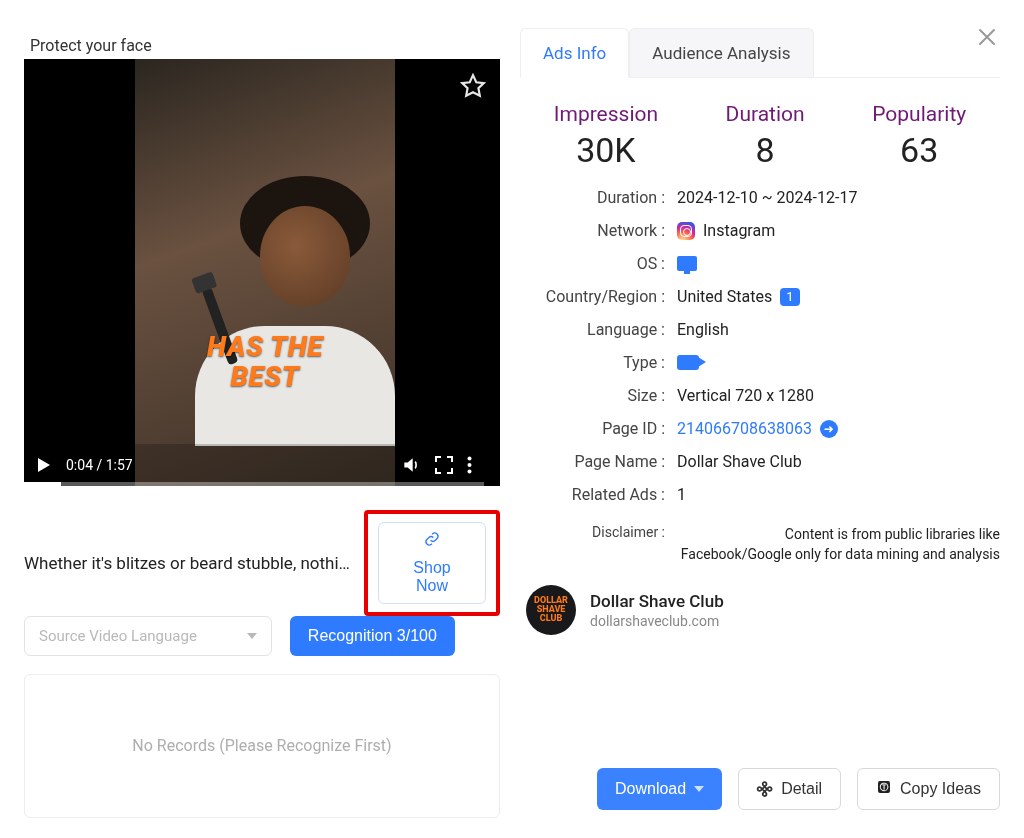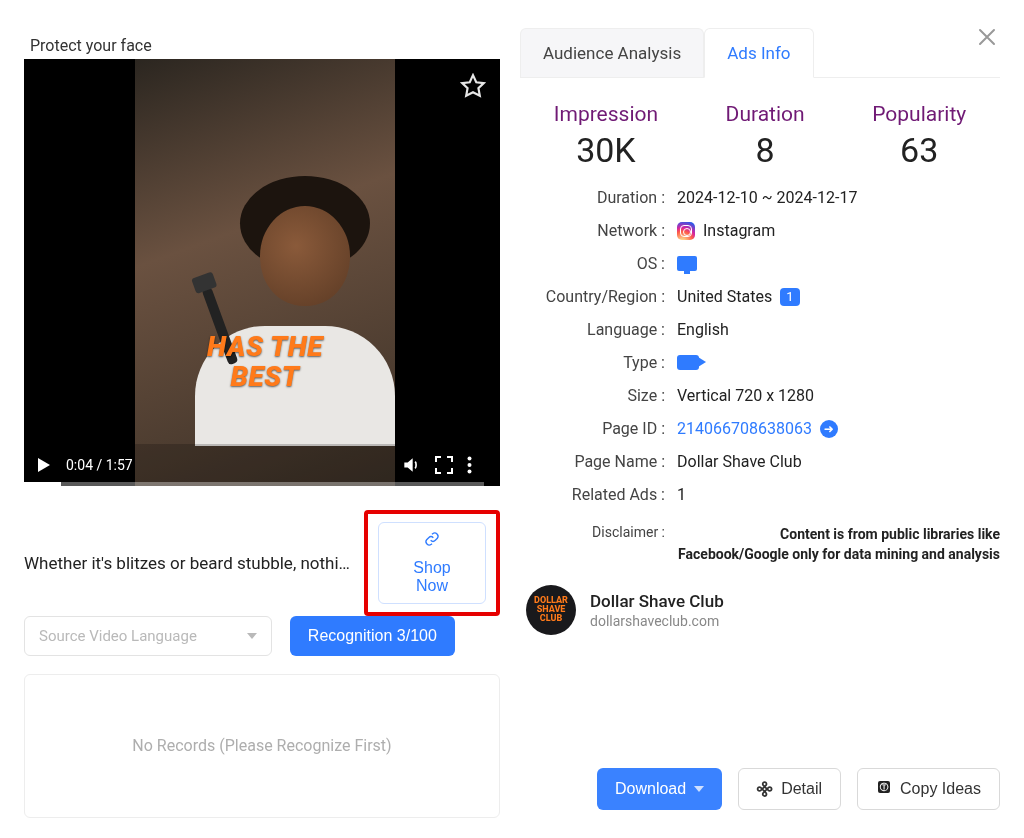--- a/index.html
+++ b/index.html
@@ -148,21 +148,21 @@
   .ig-icon::before{content:"";position:absolute;top:6px;left:6px;width:6px;height:6px;border:1.5px solid #fff;border-radius:50%;}
   .monitor-icon{width:20px;height:15px;background:#2f7bff;border-radius:2px;position:relative;}
   .monitor-icon::after{content:"";position:absolute;left:7px;top:15px;width:6px;height:3px;background:#2f7bff;}
   .badge{background:#2f7bff;color:#fff;border-radius:4px;padding:0 6px;font-size:13px;line-height:18px;}
   .vid-icon{width:22px;height:15px;background:#2f7bff;border-radius:3px;position:relative;}
   .vid-icon::after{content:"";position:absolute;right:-7px;top:2px;border-left:8px solid #2f7bff;border-top:5px solid transparent;border-bottom:5px solid transparent;}
   .pid{color:#2f7bff;cursor:pointer;}
   .goto{width:18px;height:18px;border-radius:50%;background:#2f7bff;display:flex;align-items:center;justify-content:center;color:#fff;font-size:12px;cursor:pointer;}
   .disclaimer-row{display:flex;gap:12px;font-size:14px;color:#9a9a9a;margin-top:20px;}
   .disclaimer-row .dlabel{width:145px;text-align:right;}
-  .disclaimer-row .dval{flex:1;text-align:right;line-height:1.45;font-weight:bold;}
+  .disclaimer-row .dval{flex:1;text-align:right;line-height:1.45;}
   .advertiser{display:flex;gap:14px;align-items:center;margin-top:20px;padding:0 6px;}
   .avatar{width:50px;height:50px;border-radius:50%;background:#19191c;display:flex;align-items:center;justify-content:center;text-align:center;color:#ff7a1a;font-size:9px;font-weight:800;line-height:1;}
   .adv-name{font-size:17px;color:#222;font-weight:500;}
   .adv-url{font-size:14px;color:#888;margin-top:2px;}
   .footer-btns{position:absolute;right:24px;bottom:28px;display:flex;gap:16px;}
   .btn{border-radius:6px;padding:10px 18px;font-size:16px;display:flex;align-items:center;gap:8px;cursor:pointer;}
   .btn.primary{background:#3a82ff;color:#fff;border:none;}
   .btn.outline{background:#fff;border:1px solid #d9d9d9;color:#333;}
   .chev-down{width:0;height:0;border-left:5px solid transparent;border-right:5px solid transparent;border-top:6px solid #cfe0ff;}
   .chev-down.sm{border-top-color:#b9b9b9;}
@@ -252,22 +252,22 @@
         <span class="chev-down sm"></span>
       </div>
       <button class="recog-btn">Recognition 3/100</button>
     </div>
 
     <div class="records-box">No Records (Please Recognize First)</div>
   </div>
 
   <div class="right-col">
     <div class="tabs">
+      <div class="tab active">Ads Info</div>
       <div class="tab inactive">Audience Analysis</div>
-      <div class="tab active">Ads Info</div>
     </div>
 
     <div class="stats-row">
       <div class="stat">
         <div class="label">Impression</div>
         <div class="value">30K</div>
       </div>
       <div class="stat">
         <div class="label">Duration</div>
         <div class="value">8</div>

